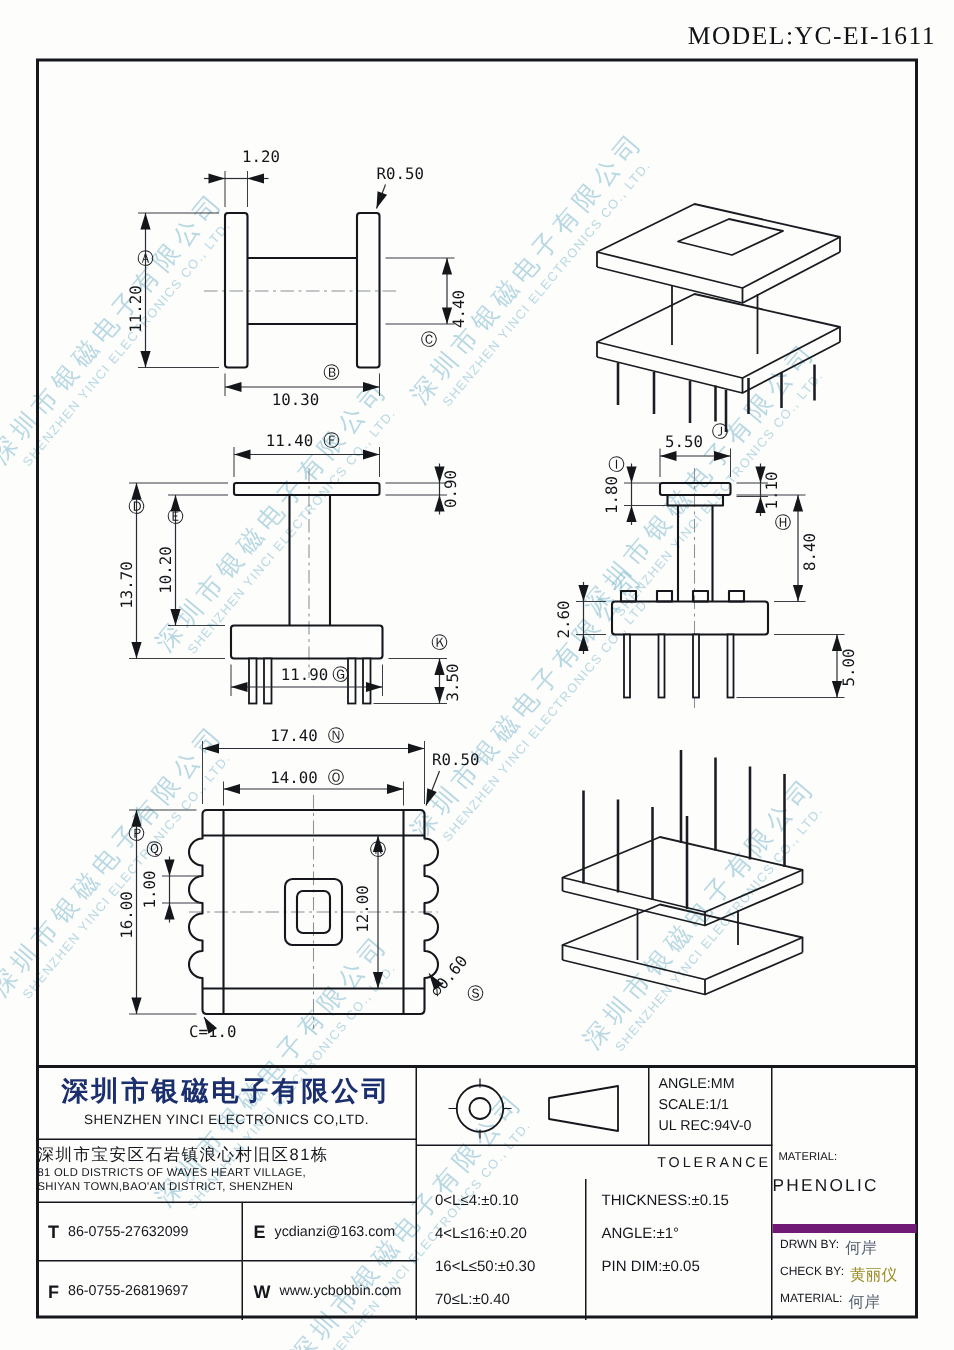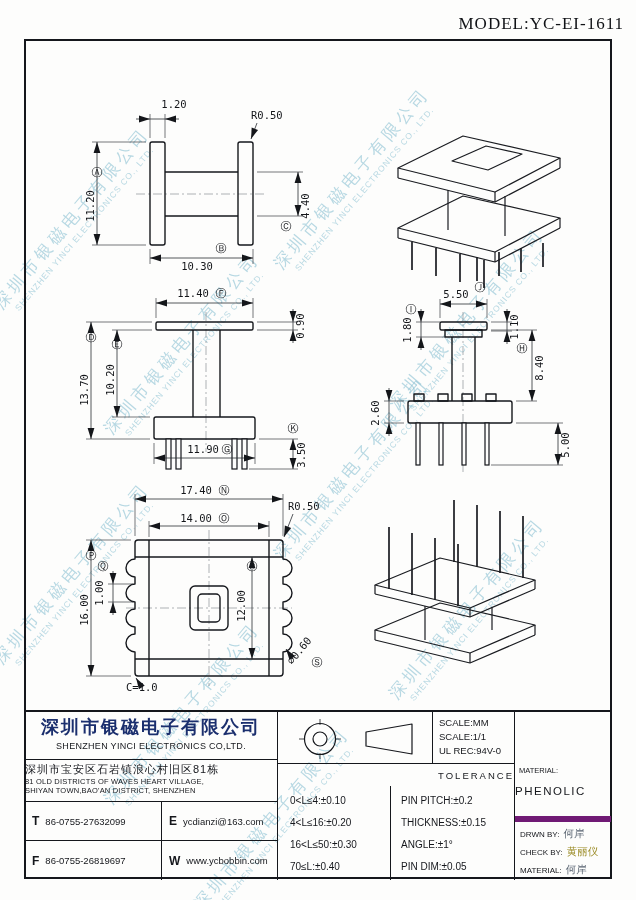--- a/index.html
+++ b/index.html
@@ -48,21 +48,21 @@
   .model-value{text-align:center;font-size:11.5px;margin-top:7px;letter-spacing:.3px}
   .c-tol{left:253px;top:52px;width:237px;height:116px;border-right:1px solid #15171c}
   .tol-title{height:22px;line-height:24px;text-align:right;font-size:9.5px;letter-spacing:2px}
   .tol-col{position:absolute;top:26px;font-size:10px;line-height:22px;white-space:nowrap}
   .tol-left{left:0;width:112px;padding-left:12px}
   .tol-right{left:113px;width:124px;padding-left:10px}
   .tol-div{position:absolute;left:112px;top:22px;bottom:0;width:1px;background:#15171c}
   .c-material{left:490px;top:52px;width:96px;height:58px;border-bottom:6px solid #701a75}
   .material-value{font-size:11.5px;margin-top:10px;letter-spacing:1.5px}
   .c-sign{left:490px;top:110px;width:96px;height:58px;padding-top:3px}
-  .sign-row{display:flex;align-items:center;height:18px;padding-left:5px;font-size:8px}
+  .sign-row{display:flex;height:18px;padding-left:5px;font-size:8px}
   .sign-name{font-size:10.5px;margin-left:4px}
   .name-drwn{color:#55606e}
   .name-check{color:#9b8b25}
 </style>
 </head>
 <body>
 
 <div class="page">
 
   <div class="wm" style="left:-40px;top:205px">
@@ -430,37 +430,36 @@
         <circle cx="42" cy="27" r="7" fill="none" stroke="#15171c" stroke-width="1.2"></circle>
         <line x1="42" y1="7" x2="42" y2="13" stroke="#15171c" stroke-width=".8"></line>
         <line x1="42" y1="41" x2="42" y2="47" stroke="#15171c" stroke-width=".8"></line>
         <line x1="21" y1="27" x2="27" y2="27" stroke="#15171c" stroke-width=".8"></line>
         <line x1="57" y1="27" x2="63" y2="27" stroke="#15171c" stroke-width=".8"></line>
         <polygon points="88,20 88,34 134,42 134,12" fill="none" stroke="#15171c" stroke-width="1.2" stroke-linejoin="round"></polygon>
       </svg>
     </div>
 
     <div class="cell c-unit">
-      <div>SCALE:MM</div>
+      <div>ANGLE:MM</div>
       <div>SCALE:1/1</div>
       <div>UL REC:94V-0</div>
     </div>
 
 
     <div class="cell c-tol">
       <div class="tol-title">TOLERANCE</div>
       <div class="tol-div"></div>
       <div class="tol-col tol-left">
         <div>0&lt;L≤4:±0.10</div>
         <div>4&lt;L≤16:±0.20</div>
         <div>16&lt;L≤50:±0.30</div>
         <div>70≤L:±0.40</div>
       </div>
       <div class="tol-col tol-right">
-        <div>PIN PITCH:±0.2</div>
         <div>THICKNESS:±0.15</div>
         <div>ANGLE:±1°</div>
         <div>PIN DIM:±0.05</div>
       </div>
     </div>
 
     <div class="cell c-material">
       <div class="small-label">MATERIAL:</div>
       <div class="material-value">PHENOLIC</div>
     </div>

